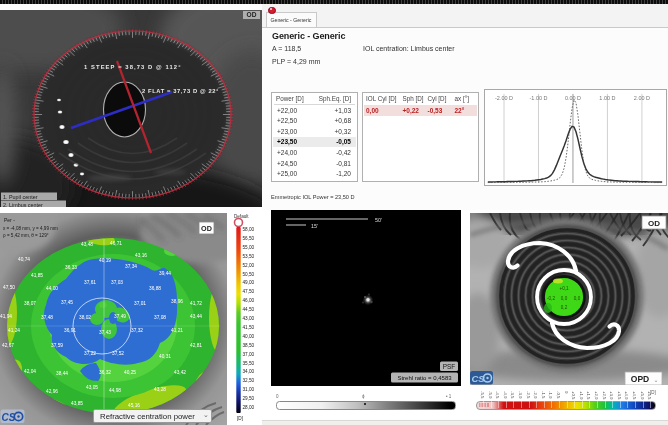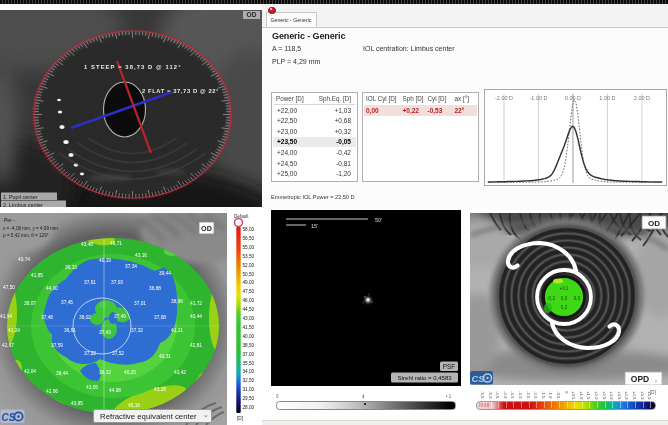--- a/index.html
+++ b/index.html
@@ -253,21 +253,21 @@
       <text x="15.5" y="151.5" font-family="Liberation Sans, sans-serif" font-size="4.7" fill="#222">35,50</text>
       <text x="15.5" y="160.4" font-family="Liberation Sans, sans-serif" font-size="4.7" fill="#222">34,00</text>
       <text x="15.5" y="169.3" font-family="Liberation Sans, sans-serif" font-size="4.7" fill="#222">32,50</text>
       <text x="15.5" y="178.2" font-family="Liberation Sans, sans-serif" font-size="4.7" fill="#222">31,00</text>
       <text x="15.5" y="187.1" font-family="Liberation Sans, sans-serif" font-size="4.7" fill="#222">29,50</text>
       <text x="15.5" y="196.0" font-family="Liberation Sans, sans-serif" font-size="4.7" fill="#222">28,00</text>
       <text x="10" y="207" font-family="Liberation Sans, sans-serif" font-size="4.7" fill="#222">[D]</text>
     </svg>
   </div>
 <div style="position:absolute;left:93px;top:409px;width:119px;height:13.5px;background:#f2f2f2;border:0.8px solid #999;border-radius:2px;box-sizing:border-box"></div>
-<div style="position:absolute;left:100px;top:411.5px;font-size:7.8px;color:#222">Refractive equivalent center</div>
+<div style="position:absolute;left:100px;top:411.5px;font-size:7.8px;color:#222">Refractive centration power</div>
 <div style="position:absolute;left:203px;top:411px;font-size:7px;color:#666">⌄</div>
 <svg width="30" height="16" viewBox="0 0 30 16" style="position:absolute;left:0px;top:409px">
     <rect x="0.5" y="0.5" width="24" height="13.5" rx="2.5" fill="#b4bed2" opacity="0.9"></rect>
     <text x="1.5" y="11.5" font-family="Liberation Sans, sans-serif" font-size="10" font-weight="bold" font-style="italic" fill="#1f4f9e">CS</text>
     <circle cx="18.5" cy="7.5" r="4.2" fill="none" stroke="#1f4f9e" stroke-width="1.7"></circle>
     <circle cx="18.5" cy="7.5" r="1.2" fill="#1f4f9e"></circle>
   </svg>
 <svg width="190" height="176" viewBox="0 0 190 176" style="position:absolute;left:271px;top:210px">
     <defs>
       <radialGradient id="spot" cx="50%" cy="50%" r="50%">

